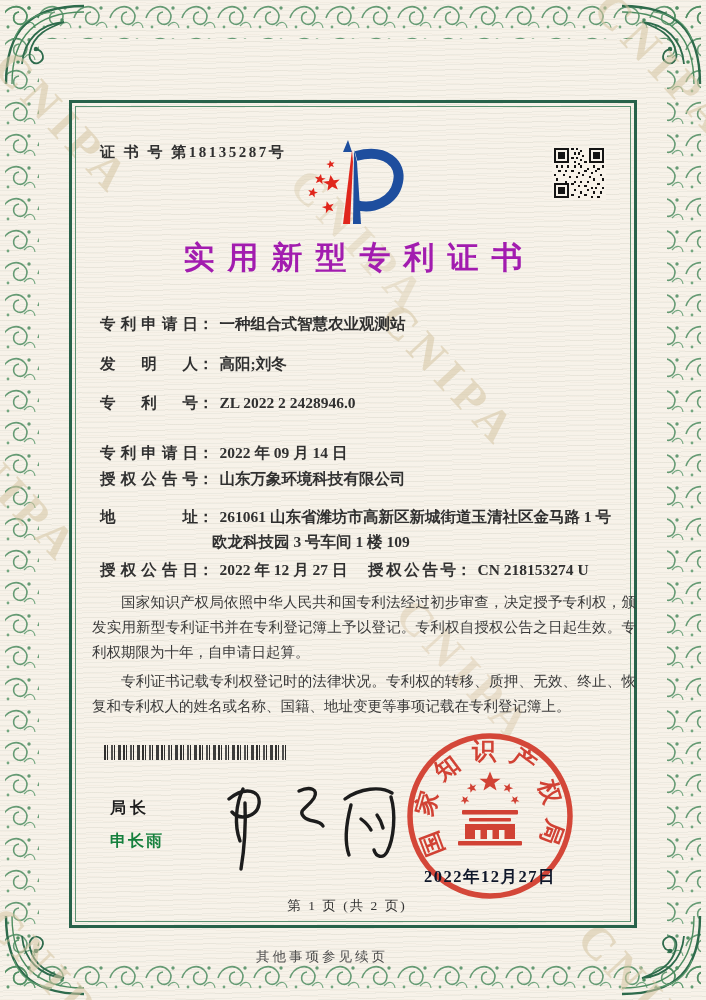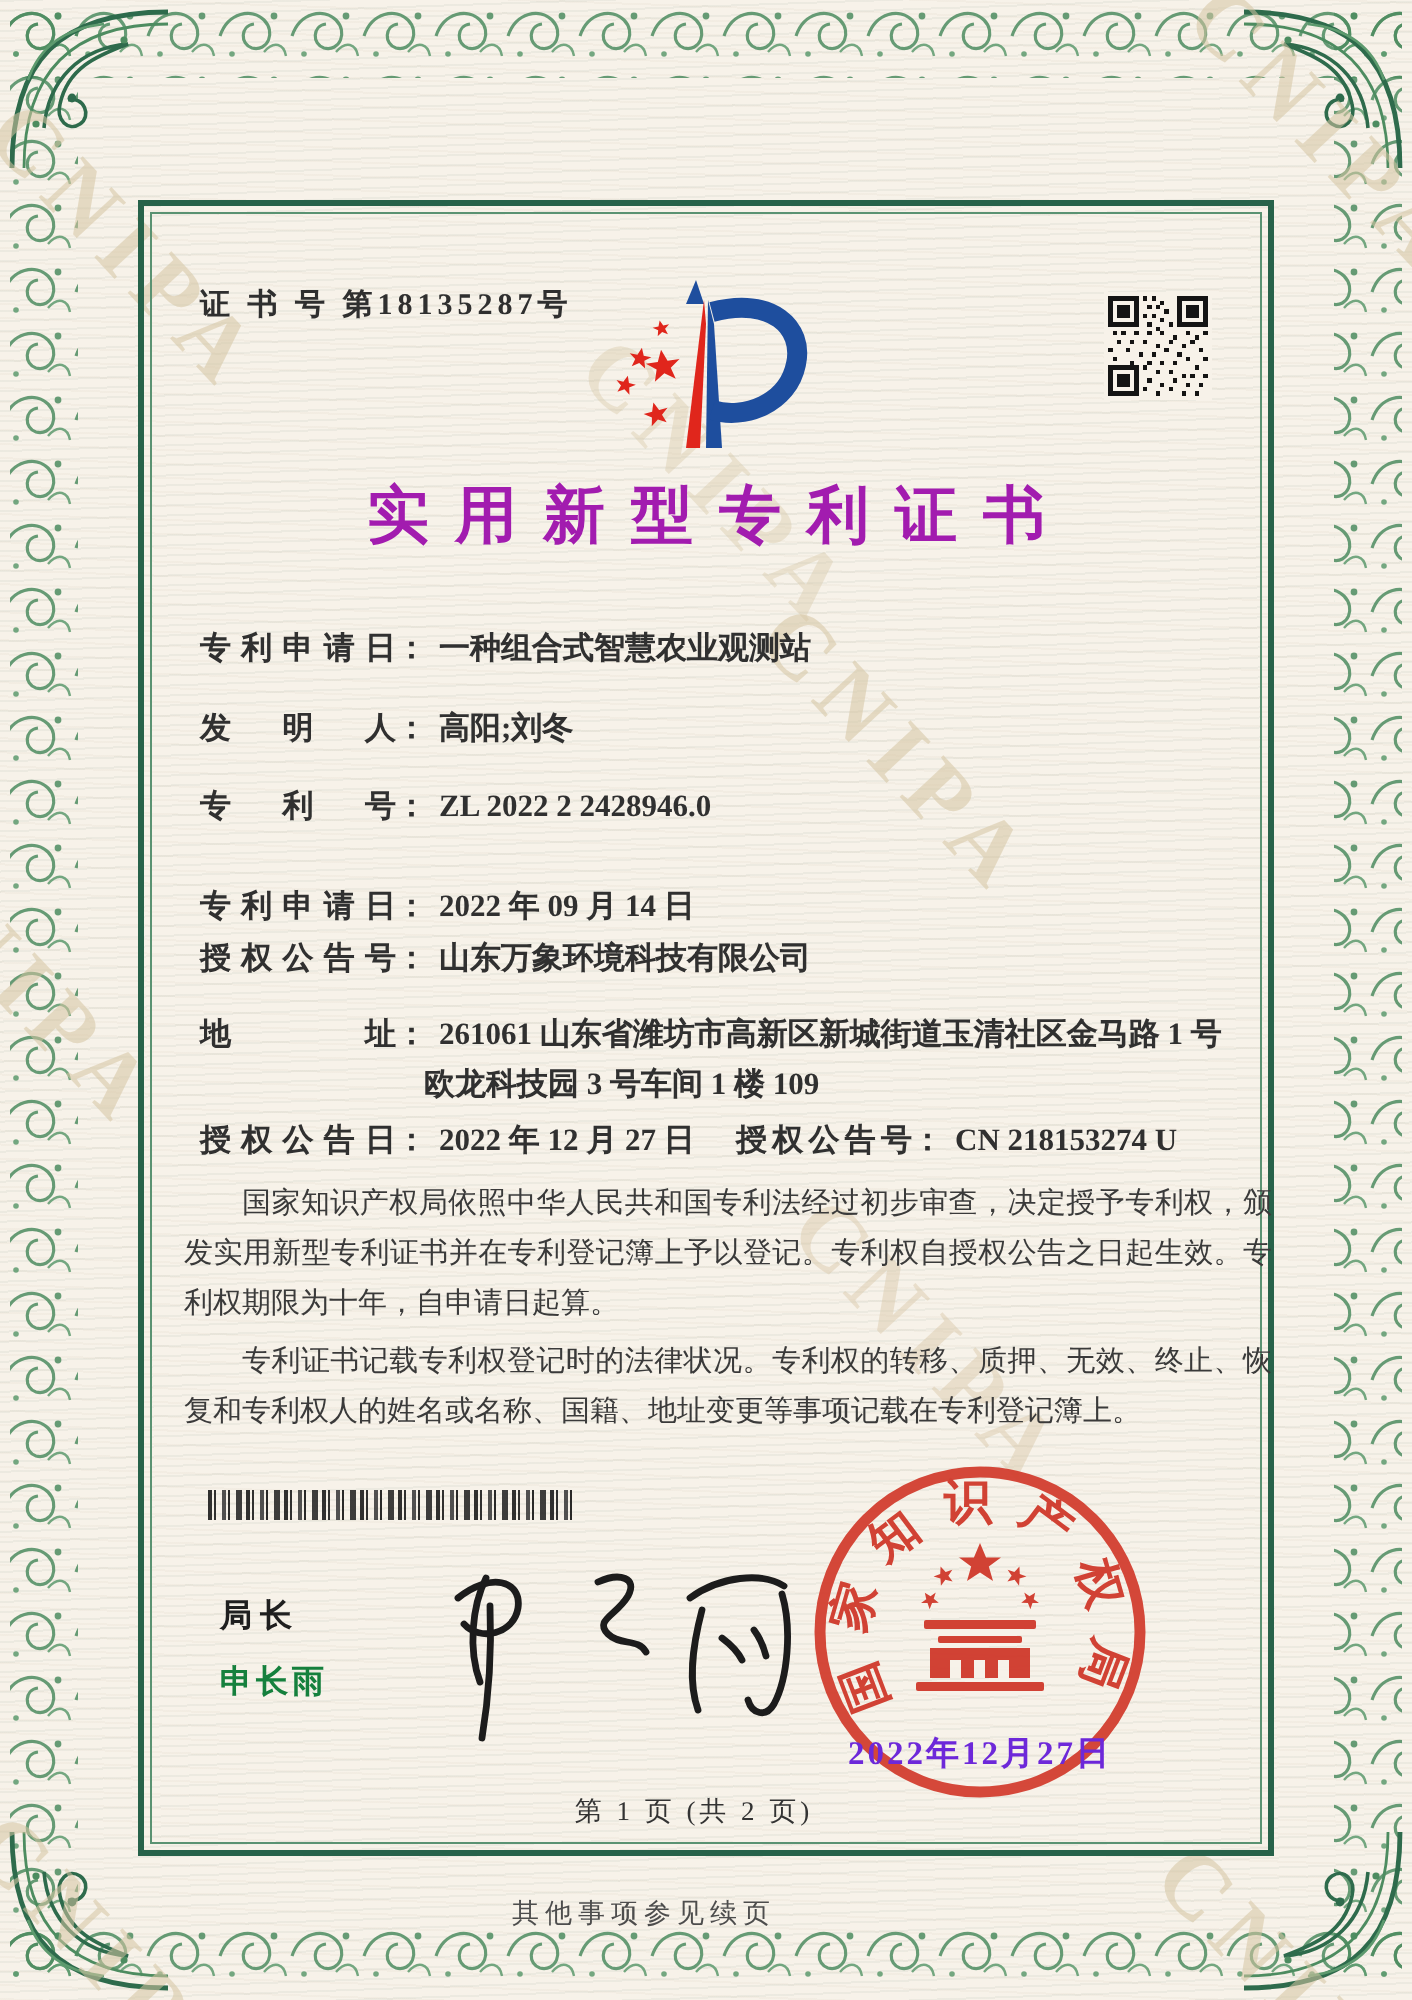--- a/index.html
+++ b/index.html
@@ -73,21 +73,21 @@
       #3a3a3a 7px 9px,transparent 9px 10px,
       #0e0e0e 10px 11px,transparent 11px 14px,
       #242424 14px 17px,transparent 17px 19px);
   }
   .sig-title{left:110px;top:798px;font-size:16px;font-weight:700;color:#1f1f1f;letter-spacing:4px;}
   .sig-name{left:110px;top:831px;font-size:16px;font-weight:700;color:#15803d;letter-spacing:2px;}
   .signature{left:195px;top:763px;}
   .seal{left:392px;top:718px;z-index:6;}
   .seal-date{
     left:404px;top:866px;width:172px;text-align:center;z-index:7;
-    font-size:16.5px;font-weight:700;color:#6d28d9;letter-spacing:1.5px;
+    font-size:16.5px;font-weight:700;color:#0f172a;letter-spacing:1.5px;
   }
   .page-info{left:0;top:897px;width:694px;text-align:center;font-size:13.5px;color:#333;letter-spacing:2px;}
   .footer-note{left:0;top:948px;width:644px;text-align:center;font-size:13.5px;color:#4d4d4d;letter-spacing:3px;z-index:5;}
 </style>
 </head>
 <body>
 
 <div class="page">
 
   <div class="texture"></div>

